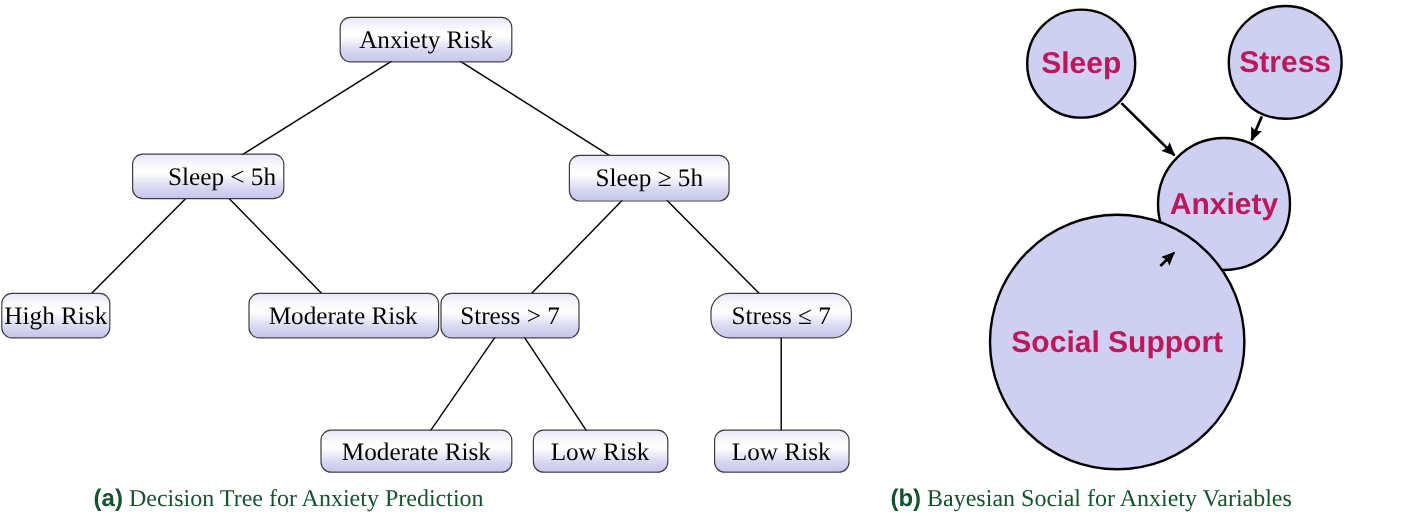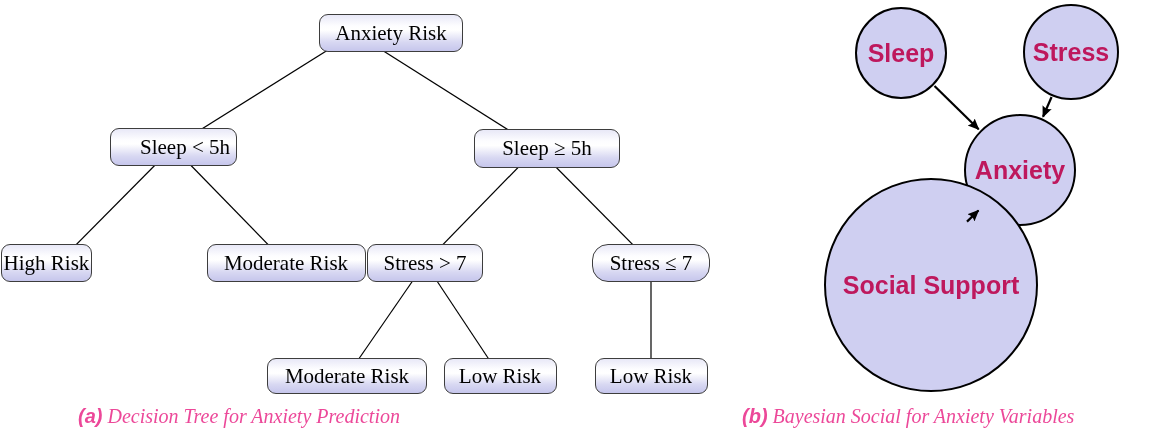--- a/index.html
+++ b/index.html
@@ -59,23 +59,22 @@
     color: #be185d;
     white-space: nowrap;
     line-height: 1;
   }
 
   .caption {
     position: absolute;
     z-index: 2;
     white-space: nowrap;
     font-size: 20px;
-    color: #ec4899;
+    color: #14532d;
     line-height: 26px;
-    font-style: italic;
   }
   .cap-label {
     font-family: "Liberation Sans", sans-serif;
     font-weight: bold;
   }
   .cap-text {
     font-family: "Liberation Serif", serif;
   }
 
   .tree-edge { stroke: var(--edge, #000000); stroke-width: 1.2; }
@@ -112,23 +111,23 @@
   <div class="caption" id="cap-a" style="left:78px; top:403px;">
     <span class="cap-label">(a)</span>
     <span class="cap-text">Decision Tree for Anxiety Prediction</span>
   </div>
 
   <div class="caption" id="cap-b" style="left:742px; top:403px;">
     <span class="cap-label">(b)</span>
     <span class="cap-text">Bayesian Social for Anxiety Variables</span>
   </div>
 
-<div class="tree-node" style="left: 283px; top: 14px; width: 144px; height: 38px; margin-left: 36px;">Anxiety Risk</div>
+<div class="tree-node" style="left: 283px; top: 14px; width: 144px; height: 38px;">Anxiety Risk</div>
     <div class="tree-node" style="left: 109.5px; top: 128px; width: 127px; height: 38px; padding-left: 24px;">Sleep &lt; 5h</div>
-    <div class="tree-node" style="left: 474px; top: 128.5px; width: 146px; height: 39px;">Sleep ≥ 5h</div>
+    <div class="tree-node" style="left: 474px; top: 128.5px; width: 134px; height: 39px;">Sleep ≥ 5h</div>
     <div class="tree-node" style="left: 1px; top: 244px; width: 91px; height: 38px;">High Risk</div>
     <div class="tree-node" style="left: 206.5px; top: 244px; width: 159px; height: 38px;">Moderate Risk</div>
     <div class="tree-node" style="left: 367px; top: 244px; width: 116px; height: 38px;">Stress &gt; 7</div>
     <div class="tree-node" style="left: 592px; top: 244px; width: 118px; height: 38px; border-radius: 16px;">Stress ≤ 7</div>
     <div class="tree-node" style="left: 267px; top: 358px; width: 160px; height: 36px;">Moderate Risk</div>
     <div class="tree-node" style="left: 443.5px; top: 358px; width: 113px; height: 36px;">Low Risk</div>
     <div class="tree-node" style="left: 594.5px; top: 358px; width: 113px; height: 36px;">Low Risk</div>
     <div class="net-node" style="left: 855px; top: 7px; width: 92px; height: 92px;">Sleep</div>
     <div class="net-node" style="left: 1023px; top: 4px; width: 96px; height: 96px;">Stress</div>
     <div class="net-node" style="left: 964px; top: 114px; width: 112px; height: 112px;">Anxiety</div>

